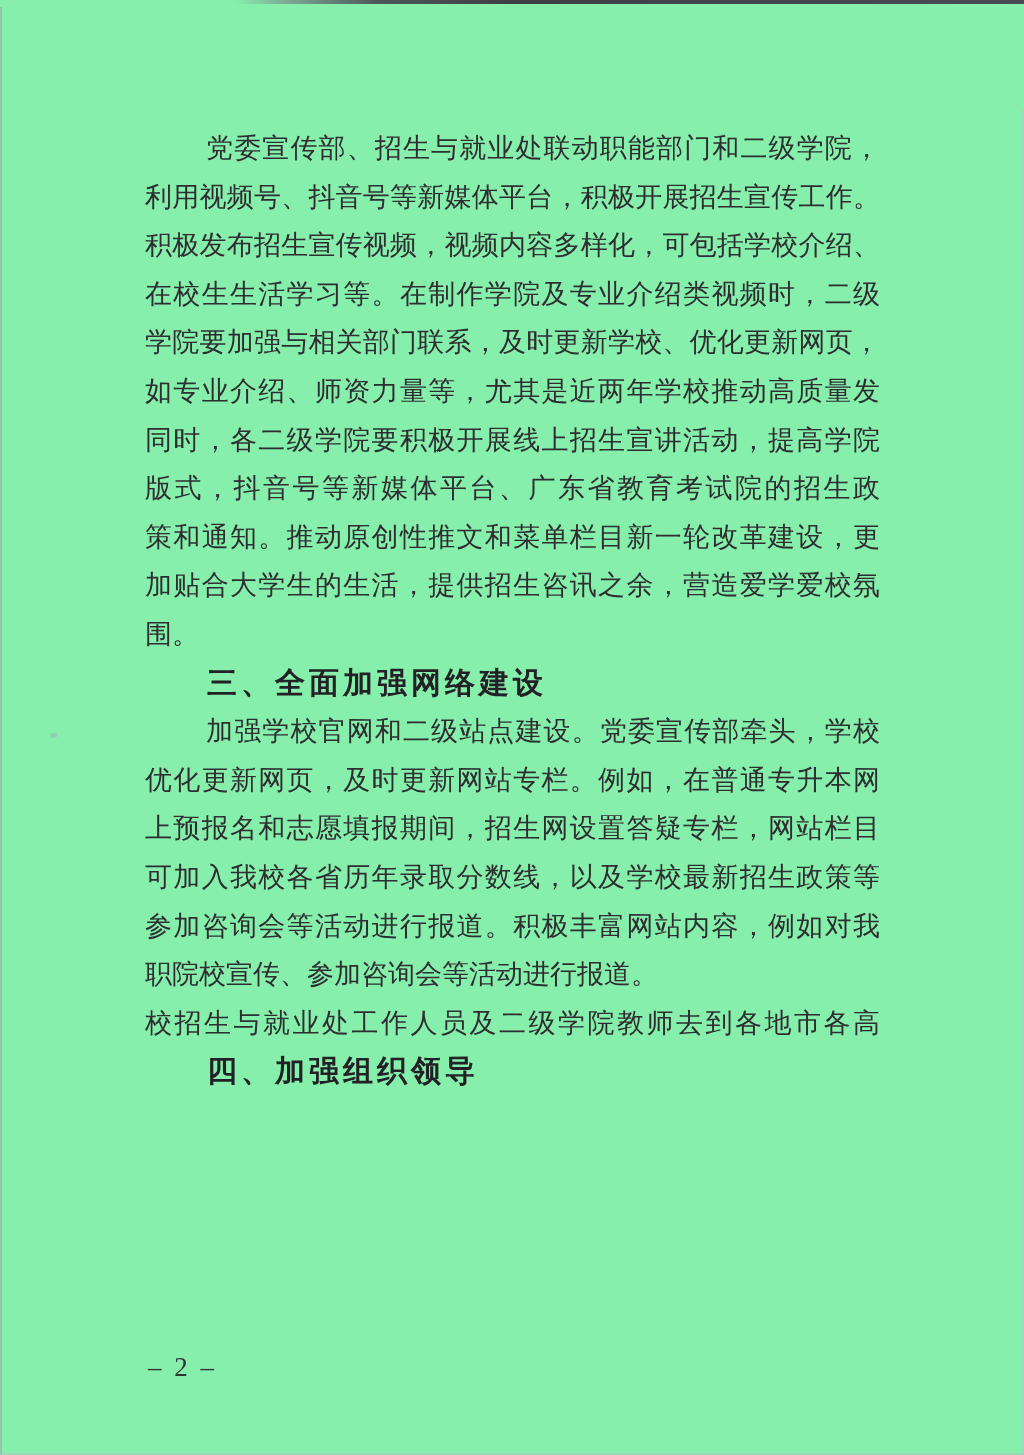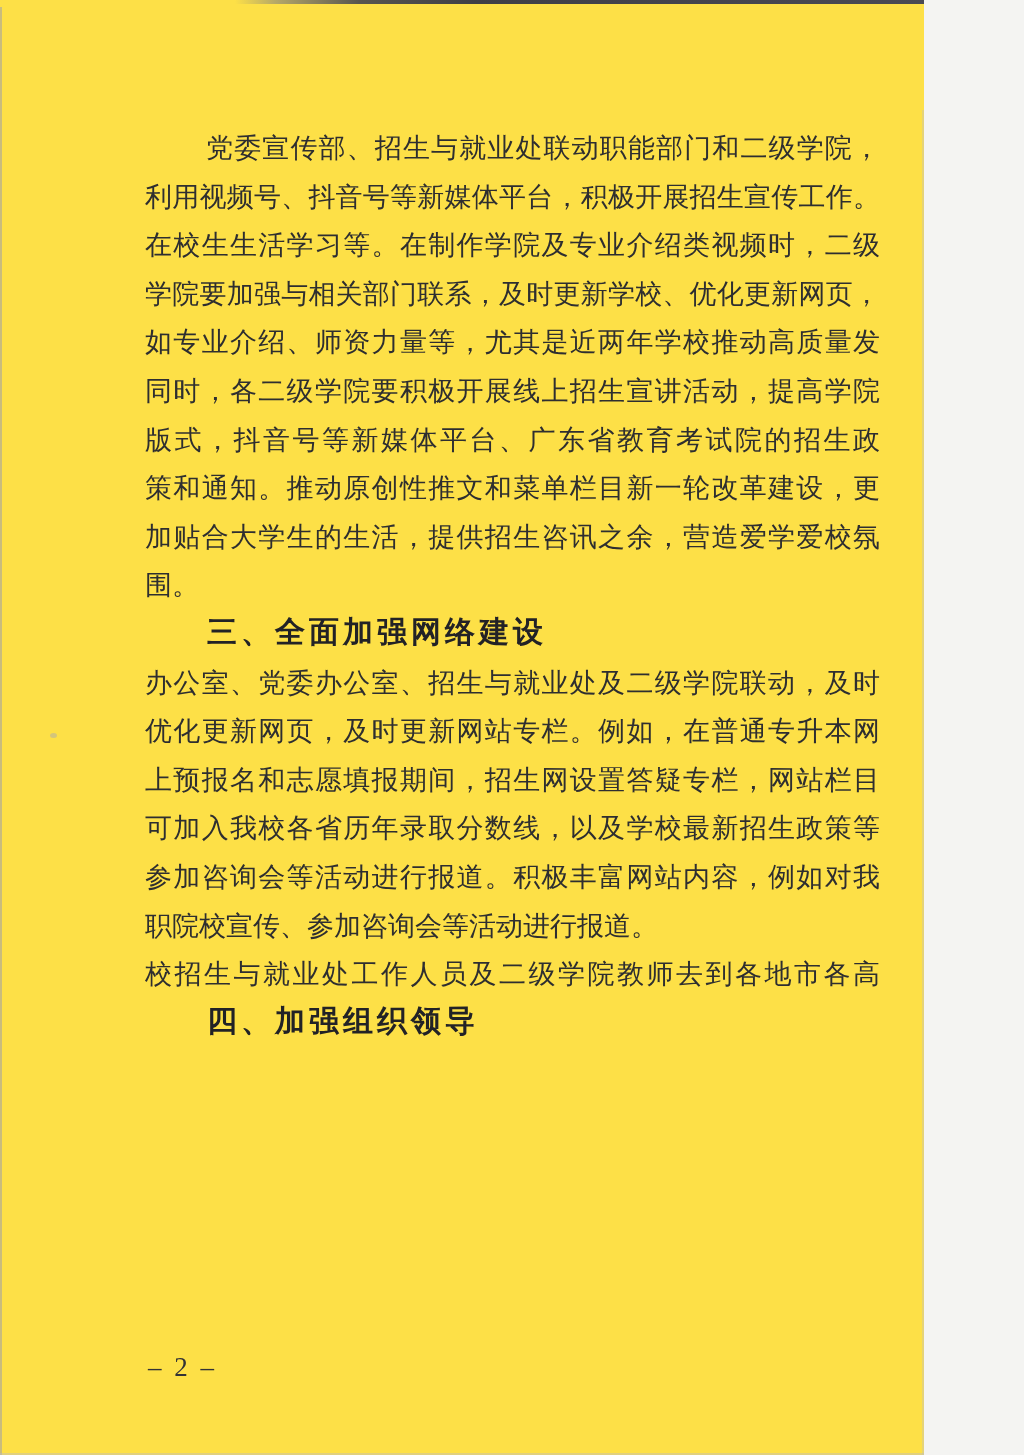--- a/index.html
+++ b/index.html
@@ -3,24 +3,23 @@
 <meta charset="utf-8">
 <style>
   html, body { margin: 0; padding: 0; }
   body {
     width: 1024px; height: 1455px;
     background: #f4f4f2;
     font-family: "Liberation Serif", "DejaVu Serif", serif;
   }
   .page {
     position: relative;
-    width: 916px; height: 1455px;
-    background: #fde047;
+    width: 1024px; height: 1455px;
+    background: #86efac;
     overflow: hidden;
-    padding-left: 8px;
   }
   
   .scan-top-edge {
     position: absolute; top: 0; left: 235px; right: 0; height: 4px;
     background: linear-gradient(to right,
       rgba(140,140,150,0) 0%,
       rgba(120,120,132,0.55) 6%,
       rgba(70,70,80,0.9) 18%,
       #3f3f46 35%,
       #4a4a54 100%);
@@ -60,21 +59,21 @@
     font-family: "Liberation Serif", "DejaVu Serif", serif;
   }
   .line.indent { padding-left: 61px; }
   .line.endline { text-align-last: left; }
   .heading {
     box-sizing: border-box;
     width: 735px;
     height: 48.6px;
     line-height: 48.6px;
     padding-left: 62px;
-    font-family: Liberation Mono, monospace;
+    font-family: Liberation Serif, serif;
     font-weight: 700;
     font-size: 30px;
     letter-spacing: 4px;
     color: #222226;
     text-align: left;
     text-align-last: left;
     overflow: hidden;
   }
   .page-number {
     position: absolute;
@@ -92,32 +91,33 @@
 
   <div class="scan-top-edge"></div>
   <div class="scan-left-edge"></div>
   <div class="scan-right-edge"></div>
   <div class="scan-bottom-edge"></div>
   <div class="scan-speck"></div>
 
   <main class="content">
     <div class="line indent">党委宣传部、招生与就业处联动职能部门和二级学院，</div>
     <div class="line">利用视频号、抖音号等新媒体平台，积极开展招生宣传工作。</div>
+    <div class="line">积极发布招生宣传视频，视频内容多样化，可包括学校介绍、</div>
     <div class="line">在校生生活学习等。在制作学院及专业介绍类视频时，二级</div>
     <div class="line">学院要加强与相关部门联系，及时更新学校、优化更新网页，</div>
     <div class="line">如专业介绍、师资力量等，尤其是近两年学校推动高质量发</div>
     <div class="line">同时，各二级学院要积极开展线上招生宣讲活动，提高学院</div>
     <div class="line">版式，抖音号等新媒体平台、广东省教育考试院的招生政</div>
     <div class="line">策和通知。推动原创性推文和菜单栏目新一轮改革建设，更</div>
     <div class="line">加贴合大学生的生活，提供招生咨讯之余，营造爱学爱校氛</div>
     <div class="line endline">围。</div>
 
     <div class="heading">三、全面加强网络建设</div>
 
-    <div class="line">办公室、党委办公室、招生与就业处及二级学院联动，及时</div>
+    <div class="line indent">加强学校官网和二级站点建设。党委宣传部牵头，学校</div>
     <div class="line">优化更新网页，及时更新网站专栏。例如，在普通专升本网</div>
     <div class="line">上预报名和志愿填报期间，招生网设置答疑专栏，网站栏目</div>
     <div class="line">可加入我校各省历年录取分数线，以及学校最新招生政策等</div>
     <div class="line">参加咨询会等活动进行报道。积极丰富网站内容，例如对我</div>
     <div class="line endline">职院校宣传、参加咨询会等活动进行报道。</div>
     <div class="line">校招生与就业处工作人员及二级学院教师去到各地市各高</div>
 
     <div class="heading">四、加强组织领导</div>
   </main>
 

